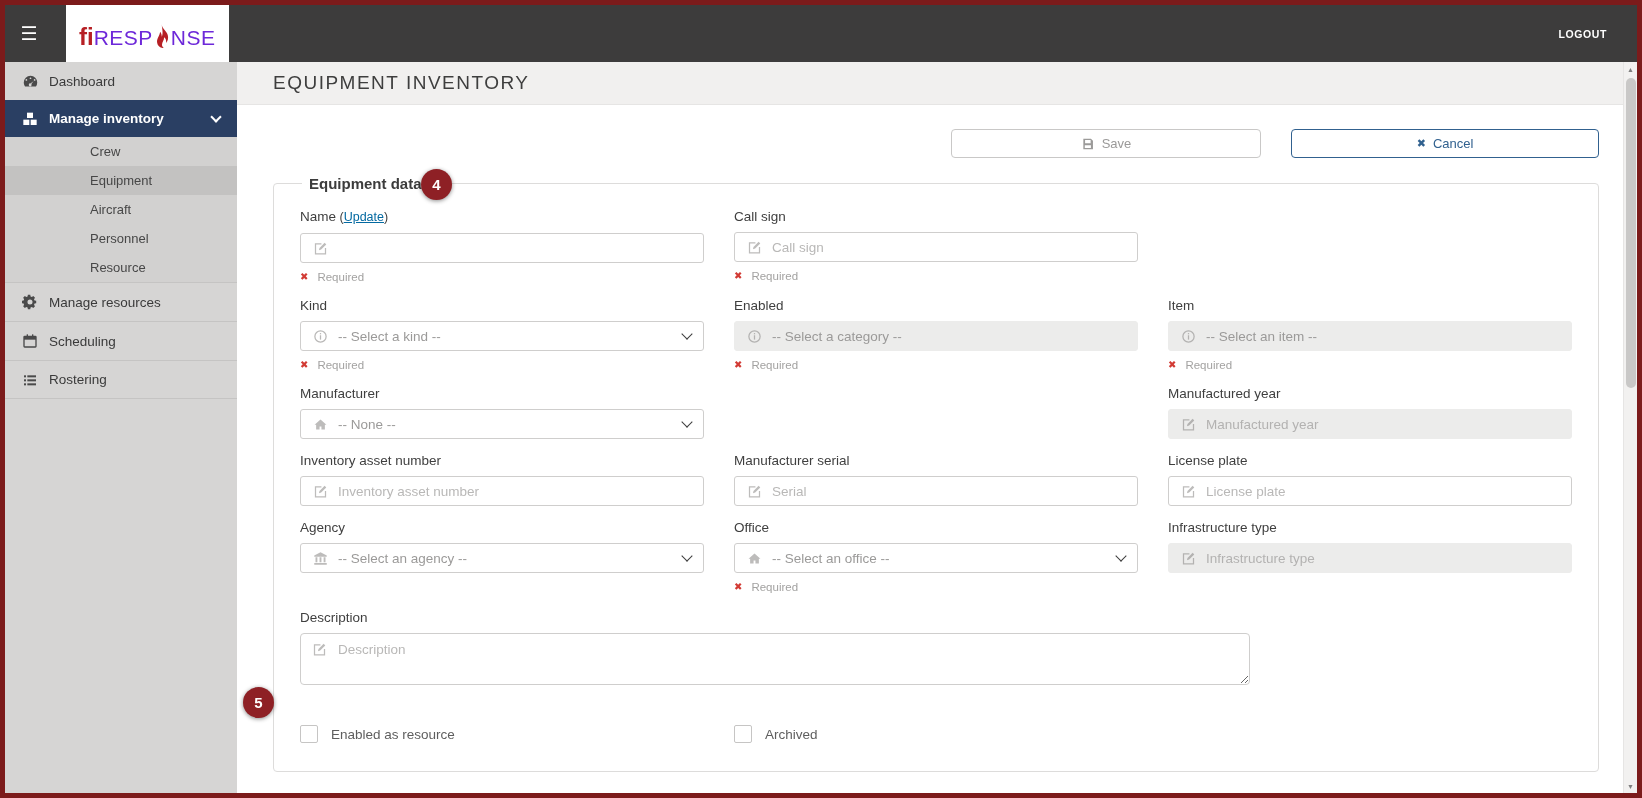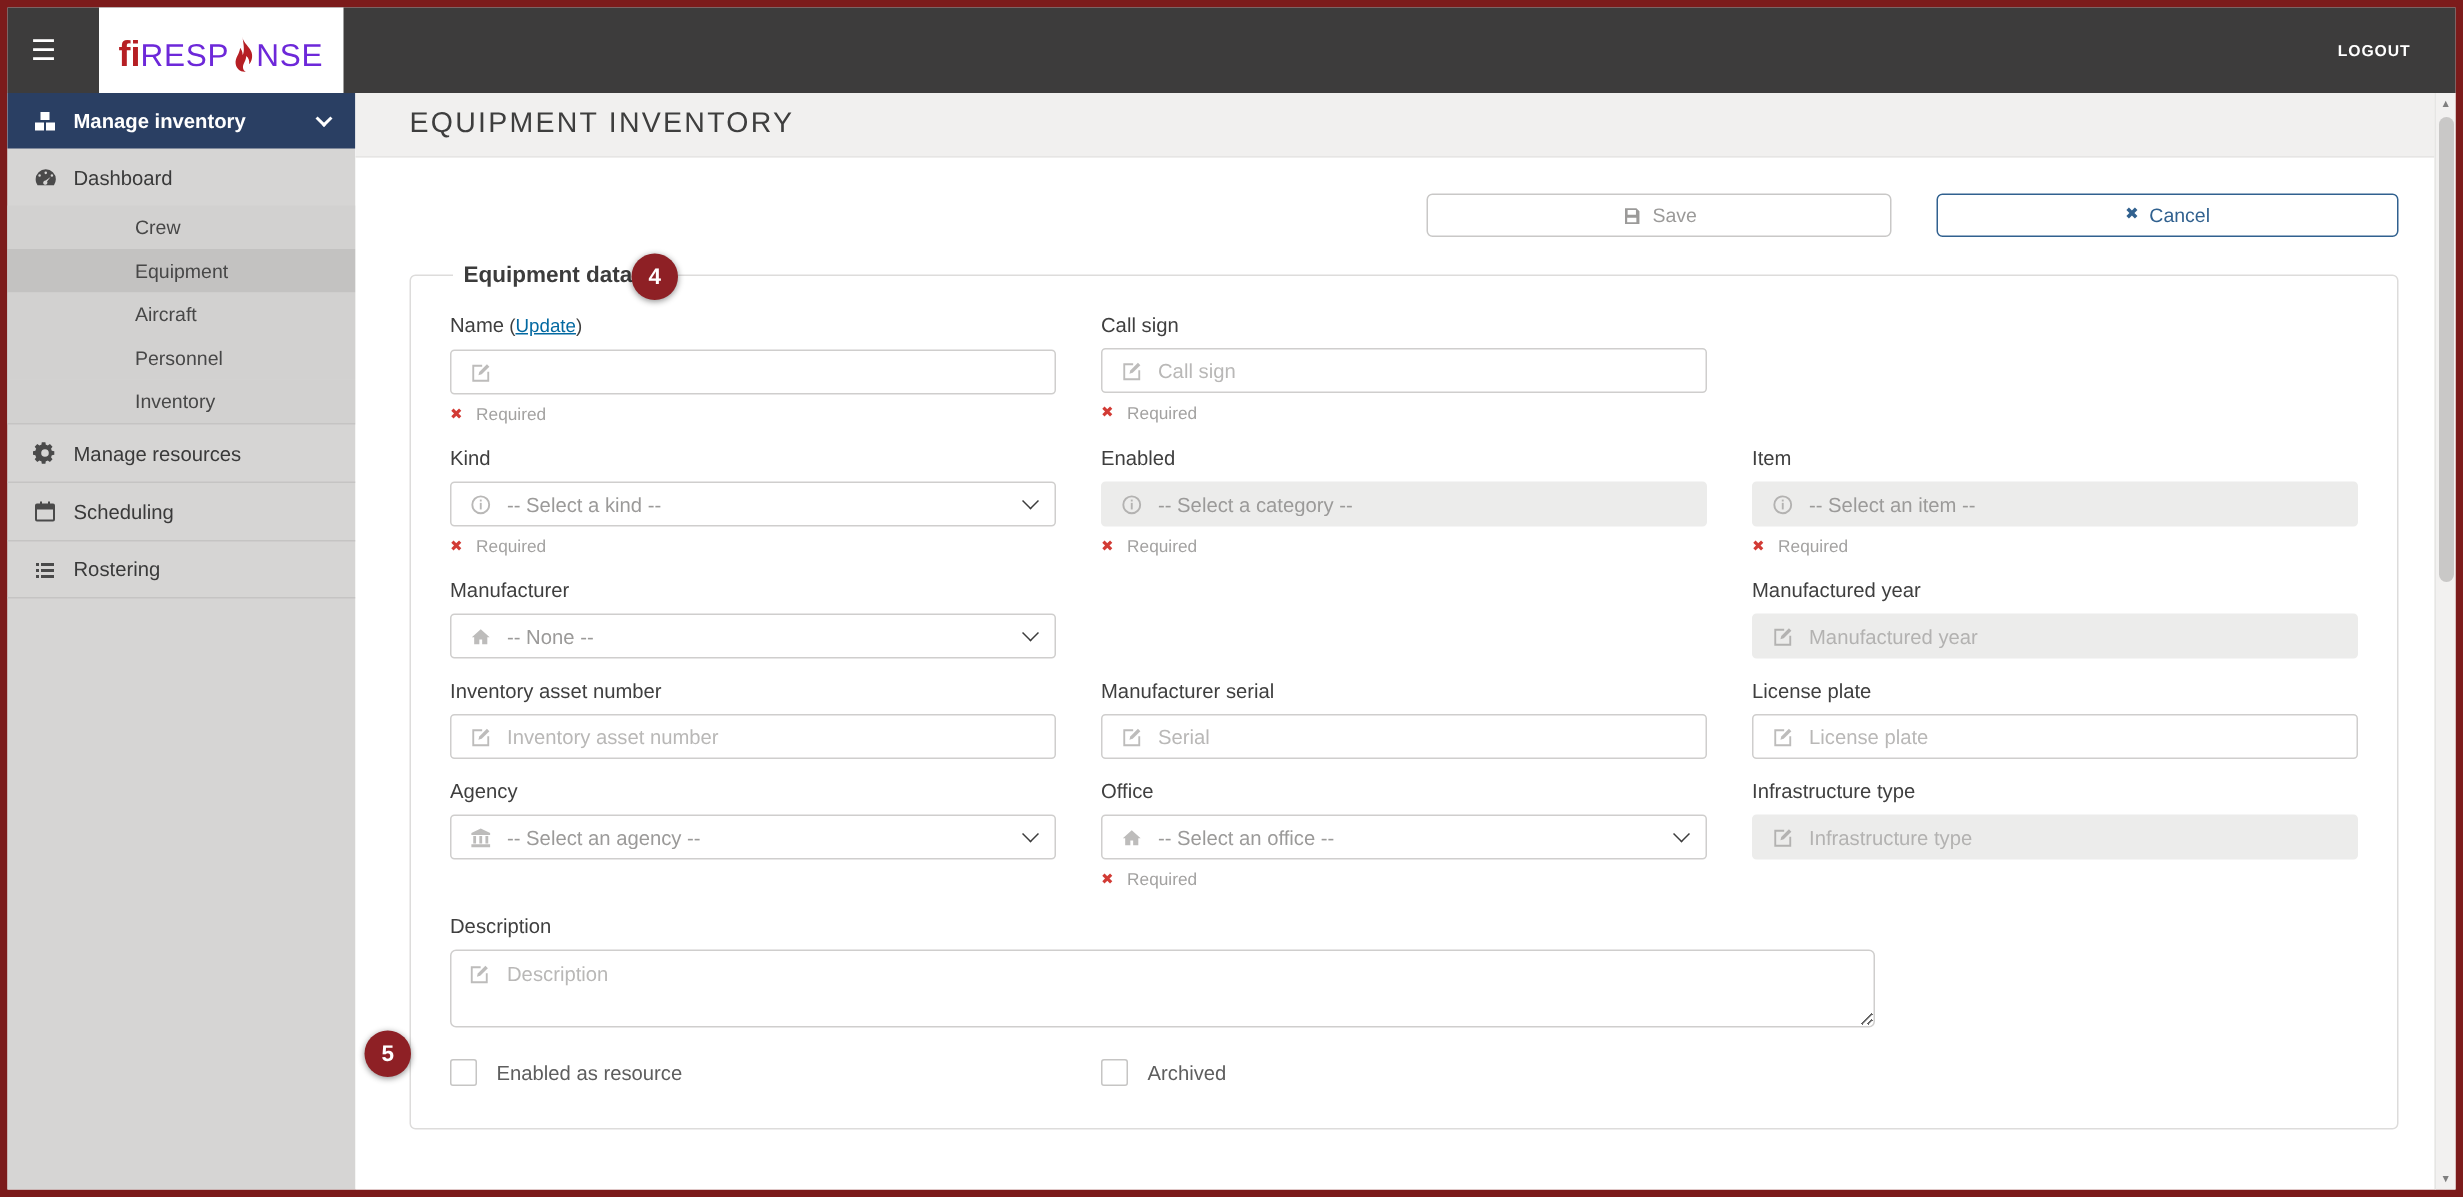--- a/index.html
+++ b/index.html
@@ -66,21 +66,21 @@
   .required { margin-top:6px; display:flex; align-items:center; gap:9px; height:15px; }
   .req-x { color:#d23b35; font-size:10px; font-weight:bold; line-height:1; }
   .req-text { color:#a3a2a1; font-size:11.5px; }
 
   .desc-block { margin-top:2px; }
   .desc-wrap { position:relative; width:950px; }
   .desc-wrap .c-icon { position:absolute; top:9px; left:12px; }
   .desc-input { width:100%; height:52px; border:1px solid #cfcecd; border-radius:4px; padding:8px 12px 8px 37px; font-family:inherit; font-size:13.5px; color:#444; resize:both; outline:none; }
   .desc-input::placeholder { color:#b9b8b7; }
 
-  .check-grid { display:grid; grid-template-columns:1fr 1fr 1fr; column-gap:30px; margin-top:16px; }
+  .check-grid { display:grid; grid-template-columns:1fr 1fr 1fr; column-gap:30px; margin-top:36px; }
   .check-item { display:flex; align-items:center; gap:13px; cursor:pointer; }
   .checkbox { width:18px; height:18px; border:1px solid #c6c5c4; border-radius:2px; background:#fff; flex-shrink:0; }
   .check-label { font-size:13.5px; color:#5e5e5e; }
 
   .badge { position:absolute; width:31px; height:31px; border-radius:50%; background:#8e2025; color:#fff; font-size:15px; font-weight:bold; display:flex; align-items:center; justify-content:center; box-shadow:0 1px 4px rgba(0,0,0,.45); z-index:5; }
   .badge-4 { left:184px; top:64px; }
   .badge-5 { left:6px; top:582px; }
 
   
   .scrollbar { width:14px; background:#f2f1f0; flex-shrink:0; display:flex; flex-direction:column; align-items:center; border-left:1px solid #e6e5e4; }
@@ -102,55 +102,55 @@
         <path fill="#b61f24" d="M8 0c.6 4.8 5.4 7.2 6.6 11.4.9 3.2.1 6.4-1.8 8.4.5-2.7-.4-4.8-2-6-.1 3.5-2.3 5-2.3 8 0 1.4.7 2.7 2 3.2-3.6.6-6.7-2-7.2-5.6C2.7 15.2 6 12.6 6.5 8c1 1.6 1.9 3 1.7 5.2C9.8 11 9 5 8 0z"></path>
       </svg>
       <span class="logo-dark">NSE</span>
     </div>
     <button class="logout">LOGOUT</button>
   </header>
 
   <div class="body-row">
 
     <nav class="sidebar">
+      <div class="nav-item">
+        <span class="nav-icon">
+          <svg viewBox="0 0 24 24" width="17" height="17">
+              <path fill="#4a4a4a" fill-rule="evenodd" d="M12 4a9.5 9.5 0 0 0-9.5 9.5c0 2.1.7 4 1.8 5.5h15.4a9.46 9.46 0 0 0 1.8-5.5A9.5 9.5 0 0 0 12 4zm0 2.2a1.2 1.2 0 1 1 0 2.4 1.2 1.2 0 0 1 0-2.4zM6.2 8.6a1.2 1.2 0 1 1 0 2.4 1.2 1.2 0 0 1 0-2.4zm11.6 0a1.2 1.2 0 1 1 0 2.4 1.2 1.2 0 0 1 0-2.4zm-1.3 2.6-3.3 4.3a2 2 0 1 1-1.3-.8l4.6-3.5z"></path>
+            </svg>
+        </span>
+        <span>Dashboard</span>
+      </div>
+
       <div class="nav-item selected">
         <span class="nav-icon">
           <svg viewBox="0 0 24 24" width="16" height="16" fill="#fff">
               <rect x="7.5" y="2.5" width="9" height="8"></rect>
               <rect x="2" y="13" width="9" height="8"></rect>
               <rect x="13" y="13" width="9" height="8"></rect>
             </svg>
         </span>
         <span>Manage inventory</span>
         <span class="nav-chev"></span>
       </div>
 
-      <div class="nav-item">
-        <span class="nav-icon">
-          <svg viewBox="0 0 24 24" width="17" height="17">
-              <path fill="#4a4a4a" fill-rule="evenodd" d="M12 4a9.5 9.5 0 0 0-9.5 9.5c0 2.1.7 4 1.8 5.5h15.4a9.46 9.46 0 0 0 1.8-5.5A9.5 9.5 0 0 0 12 4zm0 2.2a1.2 1.2 0 1 1 0 2.4 1.2 1.2 0 0 1 0-2.4zM6.2 8.6a1.2 1.2 0 1 1 0 2.4 1.2 1.2 0 0 1 0-2.4zm11.6 0a1.2 1.2 0 1 1 0 2.4 1.2 1.2 0 0 1 0-2.4zm-1.3 2.6-3.3 4.3a2 2 0 1 1-1.3-.8l4.6-3.5z"></path>
-            </svg>
-        </span>
-        <span>Dashboard</span>
-      </div>
-
       <div class="subnav-item">
           <span>Crew</span>
         </div>
       <div class="subnav-item active">
           <span>Equipment</span>
         </div>
       <div class="subnav-item">
           <span>Aircraft</span>
         </div>
       <div class="subnav-item">
           <span>Personnel</span>
         </div>
       <div class="subnav-item">
-          <span>Inventory</span>
+          <span>Resource</span>
         </div>
 
       <div class="nav-item group-item">
         <span class="nav-icon">
           <svg viewBox="0 0 24 24" width="16" height="16">
               <path fill="#4a4a4a" fill-rule="evenodd" d="M12 8.2a3.8 3.8 0 1 0 0 7.6 3.8 3.8 0 0 0 0-7.6zm9.3 5.6v-3.6l-2.5-.4a7 7 0 0 0-.8-2l1.5-2.1-2.6-2.6-2.1 1.5a7 7 0 0 0-2-.8l-.4-2.5H8.8l-.4 2.5a7 7 0 0 0-2 .8L4.3 3.1 1.7 5.7l1.5 2.1a7 7 0 0 0-.8 2l-2.5.4v3.6l2.5.4a7 7 0 0 0 .8 2l-1.5 2.1 2.6 2.6 2.1-1.5a7 7 0 0 0 2 .8l.4 2.5h3.6l.4-2.5a7 7 0 0 0 2-.8l2.1 1.5 2.6-2.6-1.5-2.1a7 7 0 0 0 .8-2l2.5-.4z"></path>
             </svg>
         </span>
         <span>Manage resources</span>
       </div>

